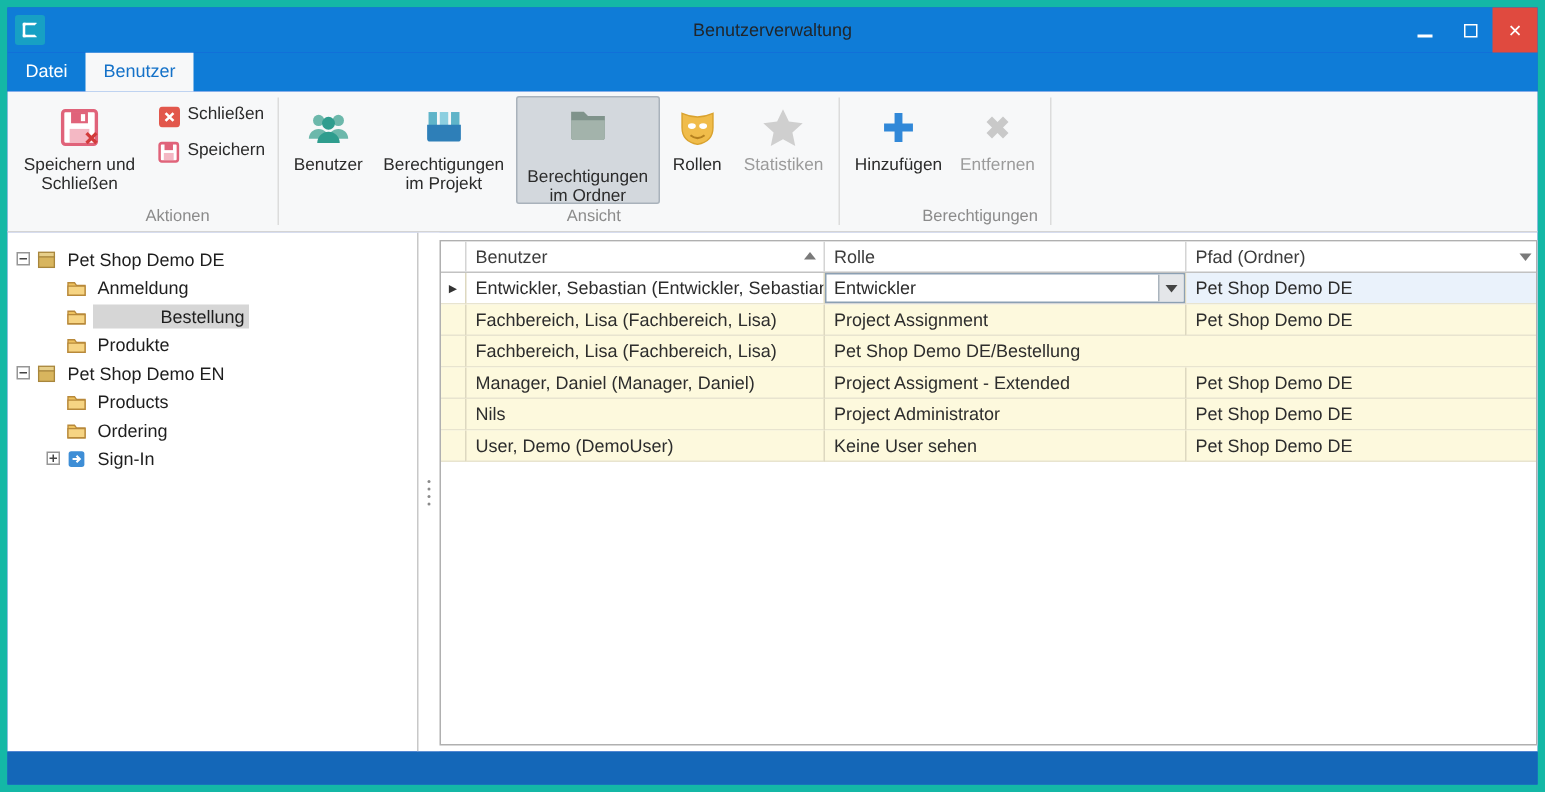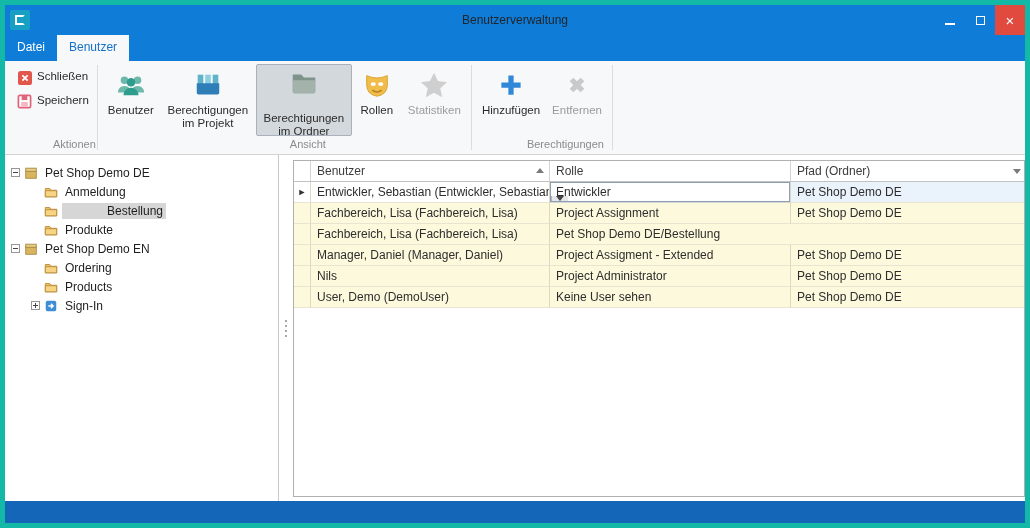--- a/index.html
+++ b/index.html
@@ -73,21 +73,21 @@
   .col-rolle { width:241px; flex:0 0 auto; }
   .col-pfad { flex:1; }
 
   .grid-row { display:flex; height:21px; flex:0 0 auto; background:#fdf9dd; }
   .cell { line-height:20px; padding:0 6px; border-right:1px solid #ddd8c0; border-bottom:1px solid #e8e4cf; white-space:nowrap; overflow:hidden; color:#2d2d2d; }
   .cell:last-child { border-right:none; }
   .ind-cell { display:flex; align-items:center; justify-content:center; padding:0; font-size:9px; color:#333; }
   .grid-row.selected-row { background:#fff; }
   .grid-row.selected-row .col-pfad { background:#eaf2fb; }
   .grid-row.selected-row .col-rolle { padding:0; border-bottom:1px solid #d6d6d6; }
-  .combo { display:flex; height:20px; border:1px solid #8ca0b3; background:#fff;flex-direction:column; }
+  .combo { display:flex; height:20px; border:1px solid #8ca0b3; background:#fff; }
   .combo-value { flex:1; padding:0 5px; line-height:18px; overflow:hidden; white-space:nowrap; }
   .combo-btn { width:17px; background:#e4e6e9; border-left:1px solid #aab4bd; display:flex; align-items:center; justify-content:center; }
   .combo-arrow { width:0; height:0; border-left:4px solid transparent; border-right:4px solid transparent; border-top:5px solid #444; }
   .grid-filler { flex:1; background:#fff; }
 
   
   .statusbar { height:22px; background:#1467b8; flex:0 0 auto; }
 </style>
 </head>
 <body>
@@ -112,20 +112,32 @@
 
   <div class="tabrow">
     <div class="tab">Datei</div>
     <div class="tab active">Benutzer</div>
   </div>
 
   <div class="ribbon">
 
     <div class="rgroup">
       <div class="rgroup-body">
+        <div class="rbtn-large" style="max-width:88px;">
+          <span class="icon32">
+            <svg width="30" height="30" viewBox="0 0 32 32">
+              <rect x="4" y="4" width="24" height="24" rx="2" fill="#fff" stroke="#e0637a" stroke-width="2.4"></rect>
+              <rect x="10" y="5" width="12" height="8" fill="#e0637a"></rect>
+              <rect x="17" y="6.5" width="3" height="5" fill="#fff"></rect>
+              <rect x="9" y="17" width="14" height="10" fill="#f4b8c4"></rect>
+              <path d="M21 20 l7 7 M28 20 l-7 7" stroke="#d23b3b" stroke-width="2.4"></path>
+            </svg>
+          </span>
+          <span>Speichern und Schließen</span>
+        </div>
         <div class="small-col">
           <div class="rbtn-small">
             <span class="icon16">
               <svg width="14" height="14" viewBox="0 0 16 16">
                   <rect width="16" height="16" rx="3" fill="#e2574c"></rect>
                   <path d="M5 5 L11 11 M11 5 L5 11" stroke="#fff" stroke-width="2"></path>
                 </svg>
             </span>
             <span>Schließen</span>
           </div>
@@ -282,31 +294,31 @@
         <span class="tlabel">Pet Shop Demo EN</span>
       </div>
       <div class="trow lvl1">
         <span class="tspacer"></span>
         <span class="ticon">
           <svg width="14" height="14" viewBox="0 0 16 16">
               <path d="M1.5 4 h5 l1.5 2 h6.5 v7.5 h-13 z" fill="#eec25f" stroke="#b8893a" stroke-width="1"></path>
               <path d="M1.5 6.5 h13 v7 h-13 z" fill="#f6d483" stroke="#b8893a" stroke-width="1"></path>
             </svg>
         </span>
-        <span class="tlabel">Ordering</span>
+        <span class="tlabel">Products</span>
       </div>
       <div class="trow lvl1">
         <span class="tspacer"></span>
         <span class="ticon">
           <svg width="14" height="14" viewBox="0 0 16 16">
               <path d="M1.5 4 h5 l1.5 2 h6.5 v7.5 h-13 z" fill="#eec25f" stroke="#b8893a" stroke-width="1"></path>
               <path d="M1.5 6.5 h13 v7 h-13 z" fill="#f6d483" stroke="#b8893a" stroke-width="1"></path>
             </svg>
         </span>
-        <span class="tlabel">Products</span>
+        <span class="tlabel">Ordering</span>
       </div>
       <div class="trow lvl1">
         <span class="expander plus"></span>
         <span class="ticon">
           <svg width="14" height="14" viewBox="0 0 16 16">
               <rect x="2" y="2" width="12" height="12" rx="2" fill="#3e8ed6"></rect>
               <path d="M5 8 h5 M8 5.5 L10.5 8 8 10.5" stroke="#fff" stroke-width="1.6" fill="none"></path>
             </svg>
         </span>
         <span class="tlabel">Sign-In</span>

